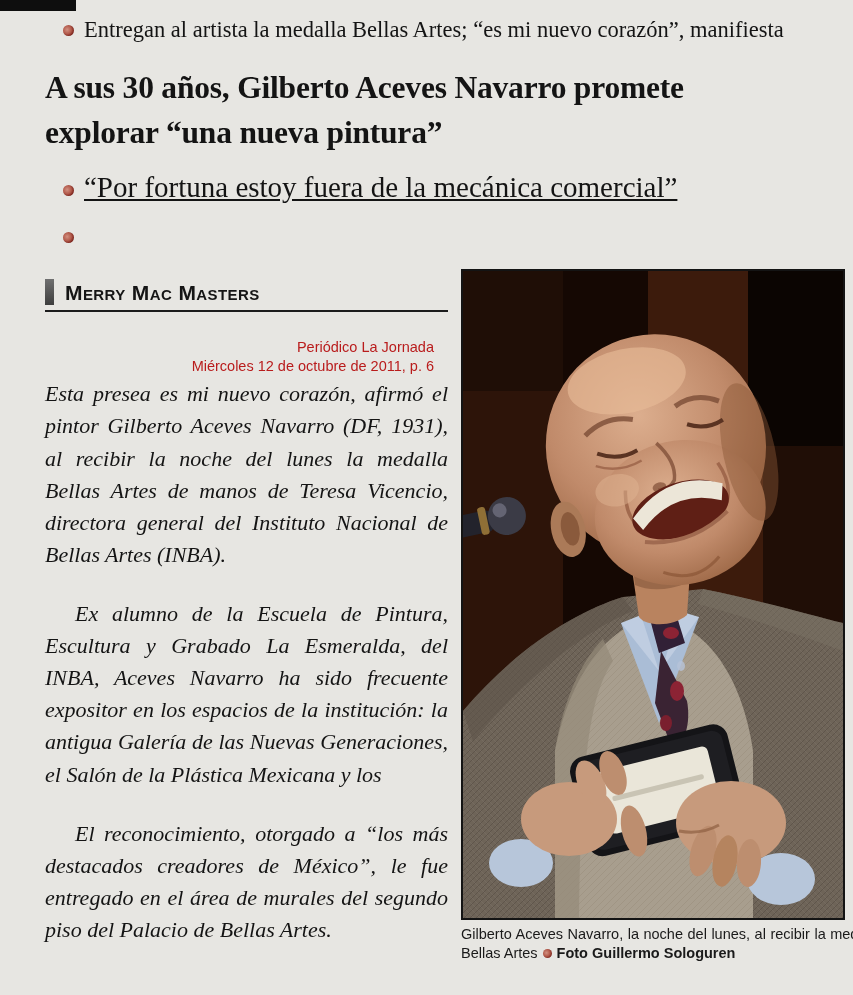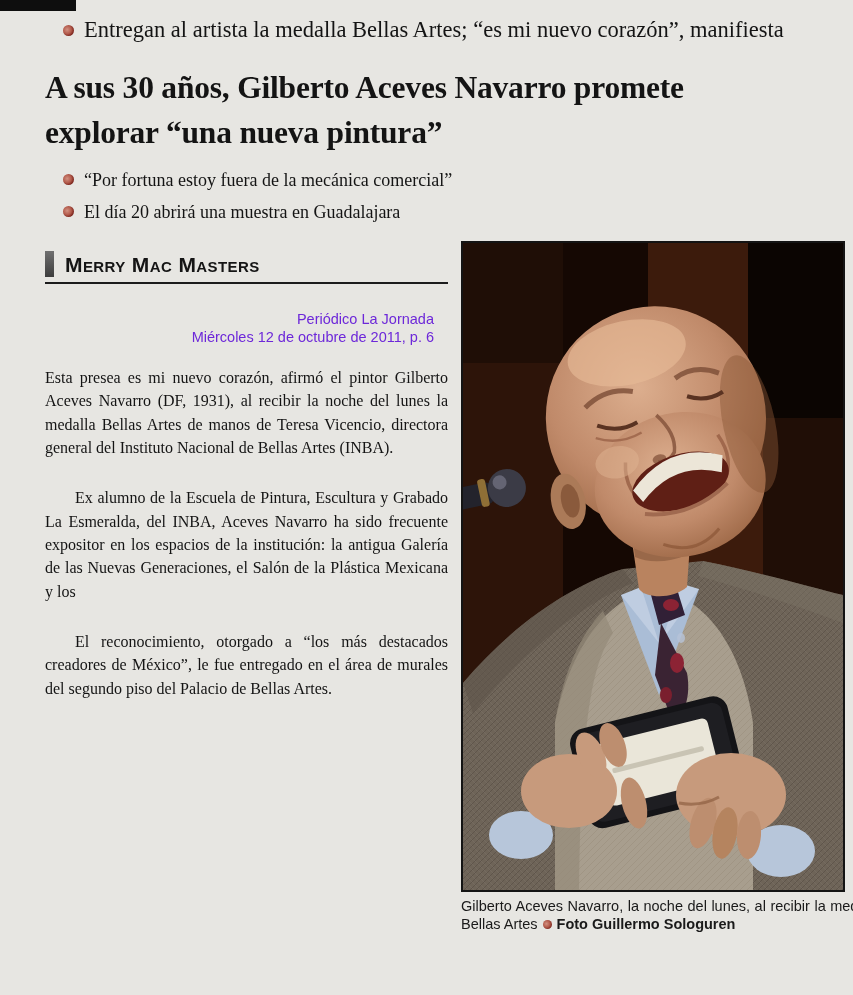--- a/index.html
+++ b/index.html
@@ -17,41 +17,41 @@
     margin-right:10px; position:relative; top:-1px;
   }
   .lede {
     margin:16px 0 0; font-size:22.5px; line-height:1.27;
     max-width:775px; text-indent:18px;
   }
   .headline {
     margin:20px 0 0; font-size:31.5px; line-height:1.45; font-weight:bold;
     max-width:755px; letter-spacing:-0.2px;
   }
-  .subheads { list-style:none; margin:13px 0 0; padding:0; font-size:18px; line-height:1.3; }
+  .subheads { list-style:none; margin:13px 0 0; padding:0; font-size:29px; line-height:1.3;text-decoration:underline; }
   .subheads li { margin-top:9px; text-indent:18px; }
 
   .columns { display:flex; margin-top:16px; }
   .left-col { width:403px; flex:none; }
   .right-col { width:420px; flex:none; margin-left:13px; }
 
   .byline-block {
     display:flex; align-items:flex-end; margin-top:10px;
     border-bottom:2px solid #1c1c1c; padding-bottom:5px;
   }
   .byline-bar { width:9px; height:26px; background:linear-gradient(#707070,#3d3d3d); margin-right:11px; flex:none; }
   .byline {
     font-family:"Liberation Sans", sans-serif; font-weight:700;
     font-variant:small-caps; font-size:21px; letter-spacing:.4px; color:#151515;
   }
   .dateline {
     margin-top:26px; text-align:right; padding-right:14px;
-    font-family:"Liberation Sans", sans-serif; font-size:14.5px; line-height:1.28; color:#6d28d9;
-  }
-  .body-p { font-size:16px; line-height:1.46; text-align:justify; margin:19px 0 0; }
+    font-family:"Liberation Sans", sans-serif; font-size:14.5px; line-height:1.28; color:#b91c1c;
+  }
+  .body-p { font-size:22px; line-height:1.46; text-align:justify; margin:3px 0 0;font-style:italic; }
   .body-p ~ .body-p { margin-top:27px; text-indent:30px; }
 
   .photo-frame { margin:0; width:380px; height:647px; border:2px solid #141414; background:#1c0d06; }
   .photo-frame svg { display:block; }
   .caption {
     margin-top:5px; font-family:"Liberation Sans", sans-serif;
     font-size:14.5px; line-height:1.28; text-align:justify; color:#1a1a1a;
   }
   .caption .credit { font-weight:700; }
   .cap-bullet {
@@ -68,21 +68,21 @@
   <div class="top-fragment"></div>
 
   <div class="content">
 
     <p class="lede"><span class="bullet"></span><span>Entregan al artista la medalla Bellas Artes; “es mi nuevo corazón”, manifiesta</span></p>
 
     <h1 class="headline">A sus 30 años, Gilberto Aceves Navarro promete explorar “una nueva pintura”</h1>
 
     <ul class="subheads">
       <li><span class="bullet"></span><span>“Por fortuna estoy fuera de la mecánica comercial”</span></li>
-      <li><span class="bullet"></span><span>El día 20 abrirá una muestra en Guadalajara</span></li>
+      <li><span class="bullet"></span></li>
     </ul>
 
     <div class="columns">
 
       <div class="left-col">
         <div class="byline-block">
           <span class="byline-bar"></span>
           <span class="byline">Merry Mac Masters</span>
         </div>
         <div class="dateline">

